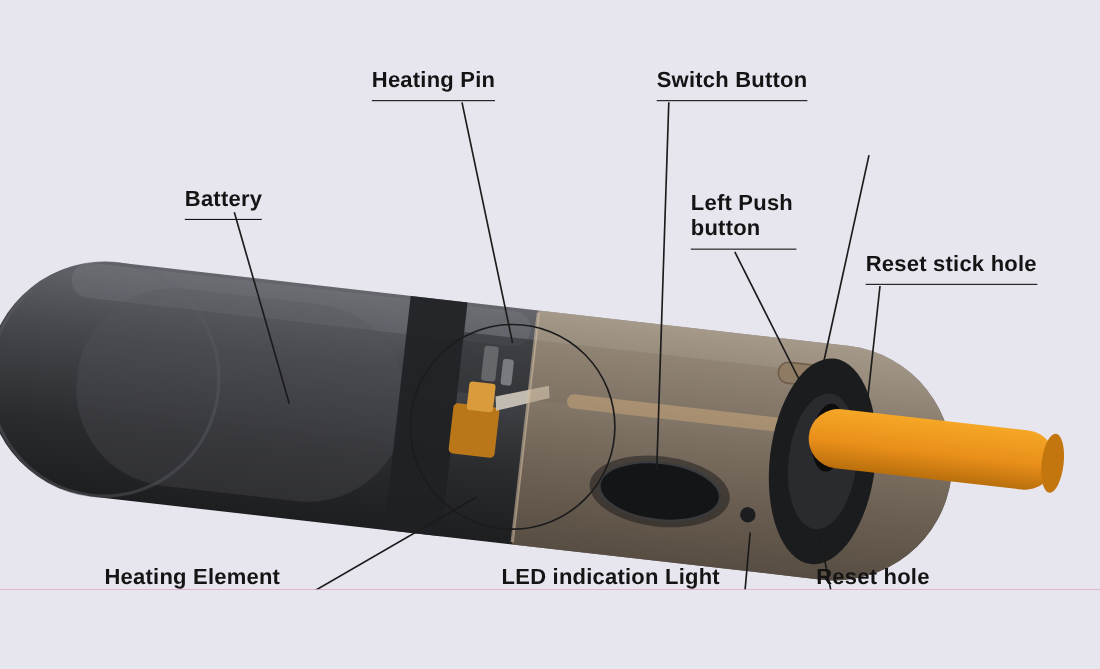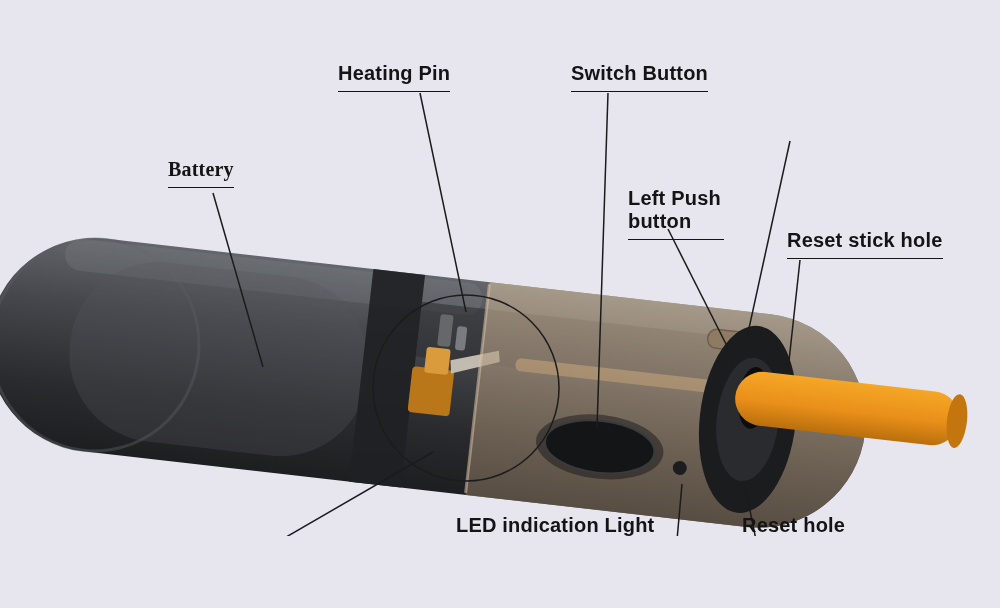--- a/index.html
+++ b/index.html
@@ -16,25 +16,25 @@
     display:inline-block;
     font-size:20px;
     font-weight:600;
     letter-spacing:.2px;
     color:#141414;
     padding-bottom:6px;
     border-bottom:1.6px solid #141414;
     line-height:1.15;
     white-space:nowrap;
   }
-  .label.wrap{white-space:normal;margin-top:13px;}
+  .label.wrap{white-space:normal;}
   
-  .lbl-battery{left:168px;top:158px;font-family:Liberation Serif, serif;}
+  .lbl-battery{left:168px;top:170px;}
   .lbl-heating-pin{left:338px;top:62px;}
-  .lbl-switch-button{left:571px;top:62px;}
+  .lbl-switch-button{left:597px;top:62px;}
   .lbl-dust-proof{left:772px;top:110px;}
   .lbl-left-push{left:628px;top:174px;width:96px;}
   .lbl-insert-stick{left:787px;top:229px;}
   .lbl-heating-element{left:95px;top:514px;}
   .lbl-led{left:456px;top:514px;text-align:right;}
   .lbl-reset{left:742px;top:514px;}
 </style>
 </head>
 <body>
 
@@ -115,16 +115,17 @@
       <line x1="677" y1="540" x2="682" y2="484"></line>
       <line x1="756" y1="540" x2="745" y2="486"></line>
     </g>
   </svg>
 
   <div class="label lbl-heating-pin">Heating Pin</div>
   <div class="label lbl-switch-button">Switch Button</div>
   <div class="label lbl-battery">Battery</div>
   <div class="label wrap lbl-left-push">Left Push button</div>
   <div class="label lbl-insert-stick">Reset stick hole</div>
+  <div class="label lbl-heating-element">Heating Element</div>
   <div class="label lbl-led">LED indication Light</div>
   <div class="label lbl-reset">Reset hole</div>
 
 </div>
 
 </body></html>

